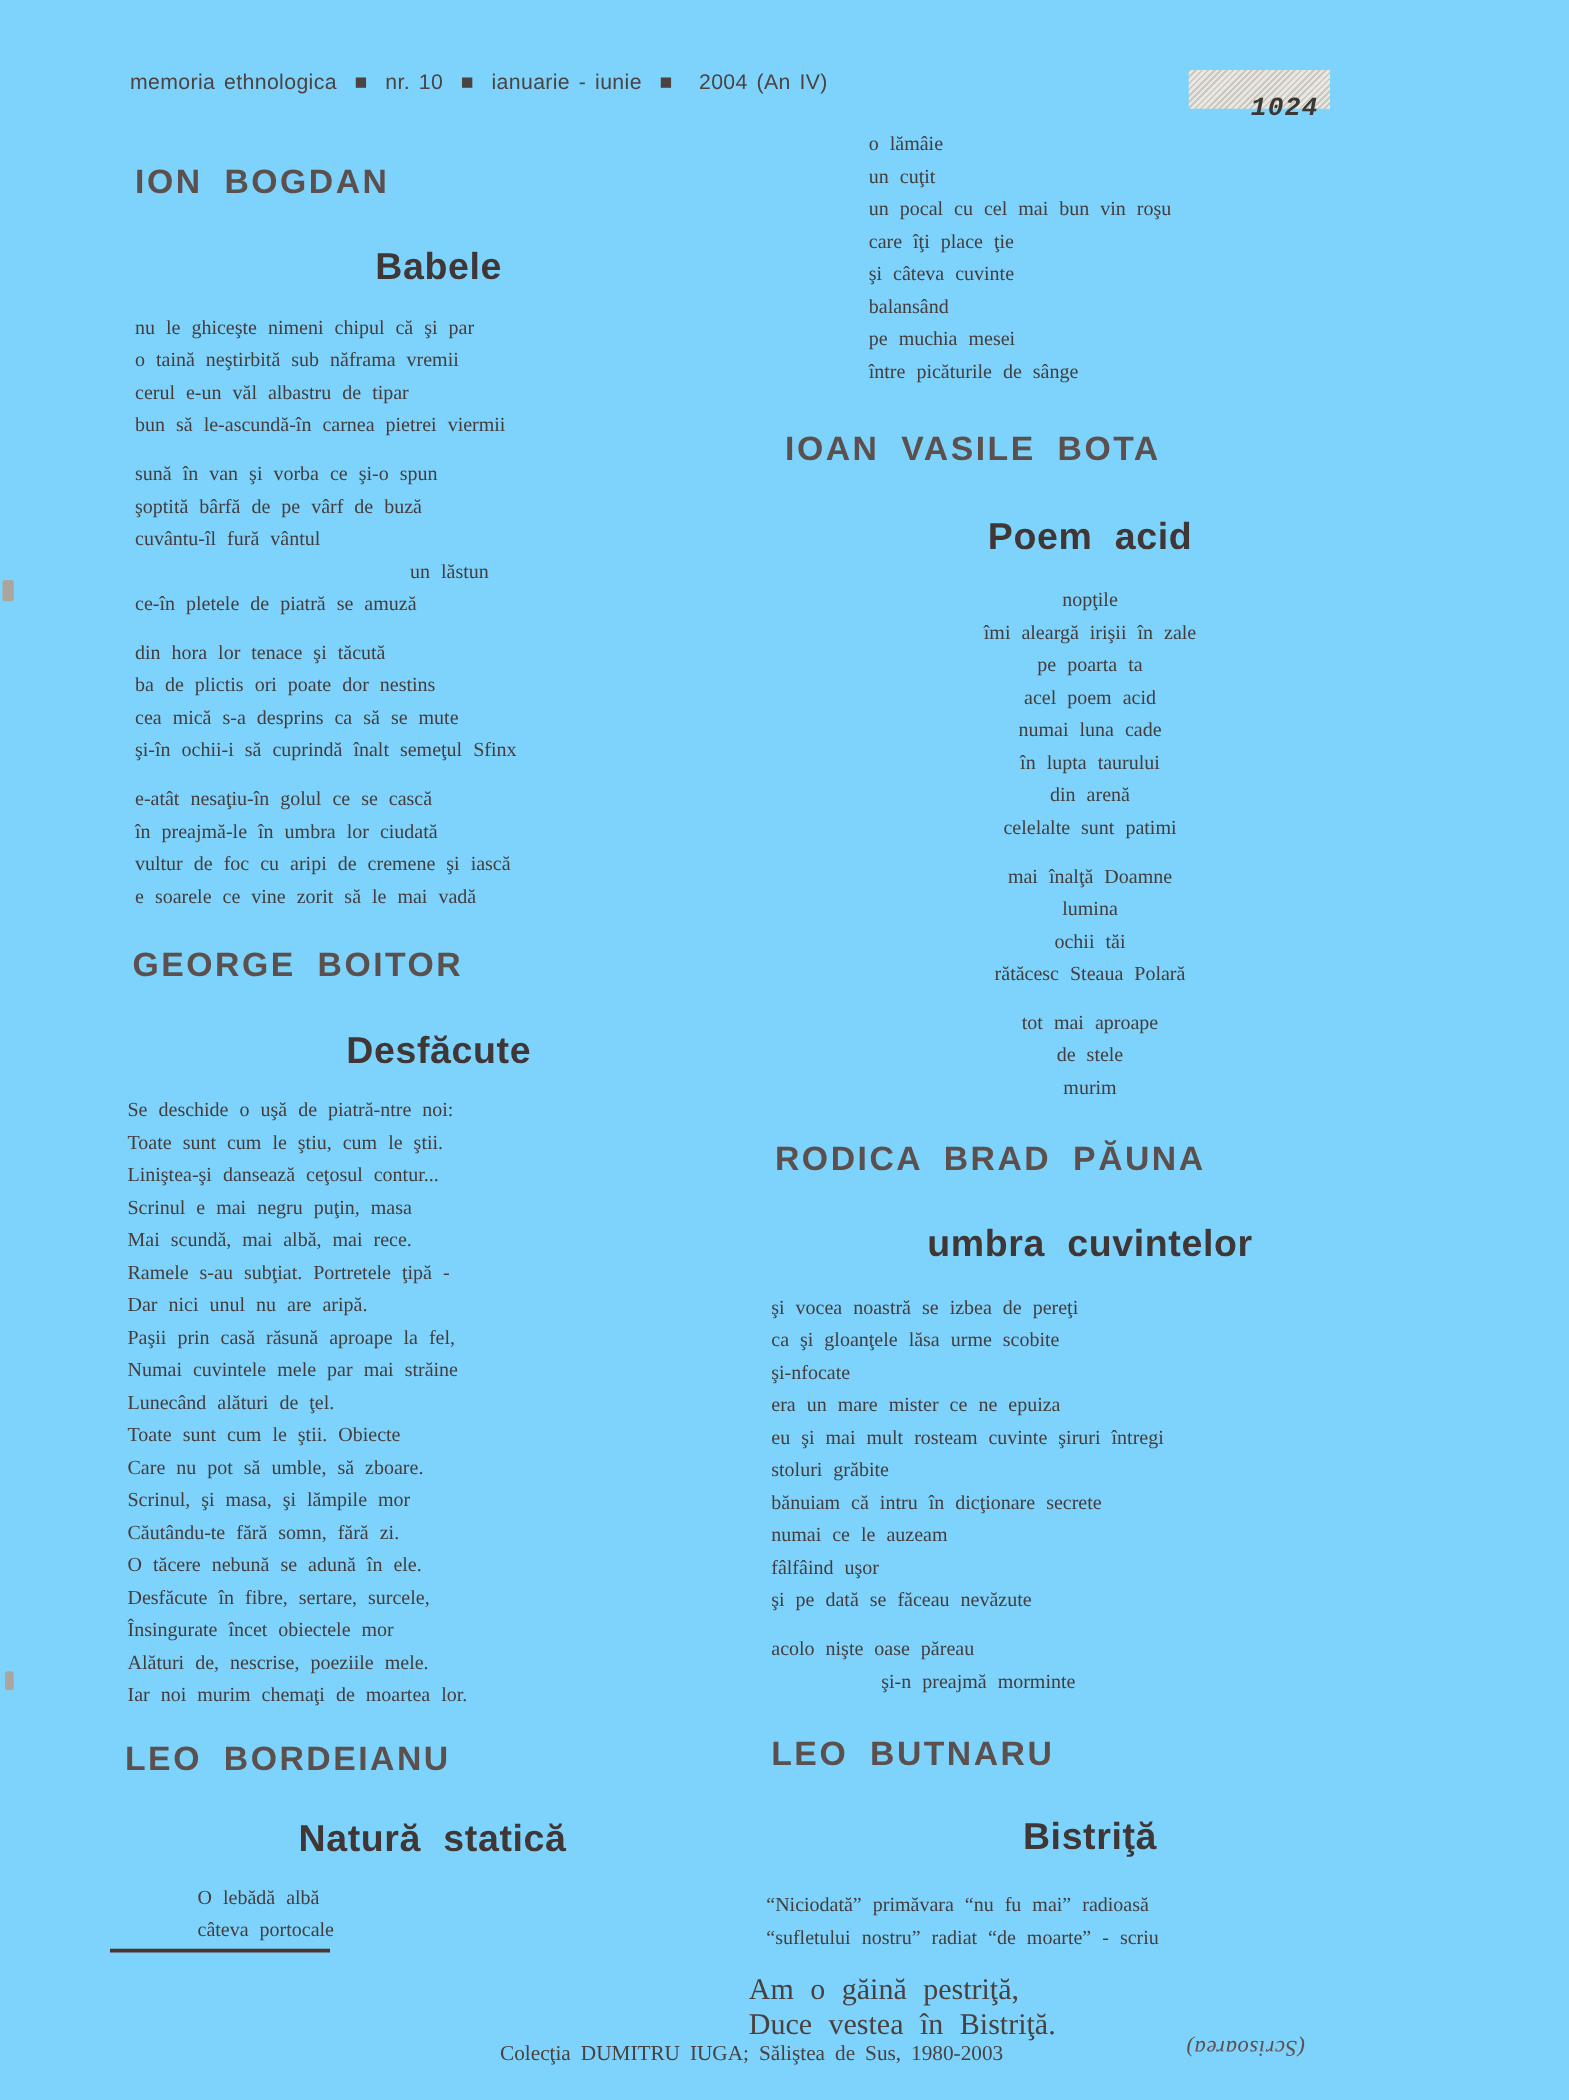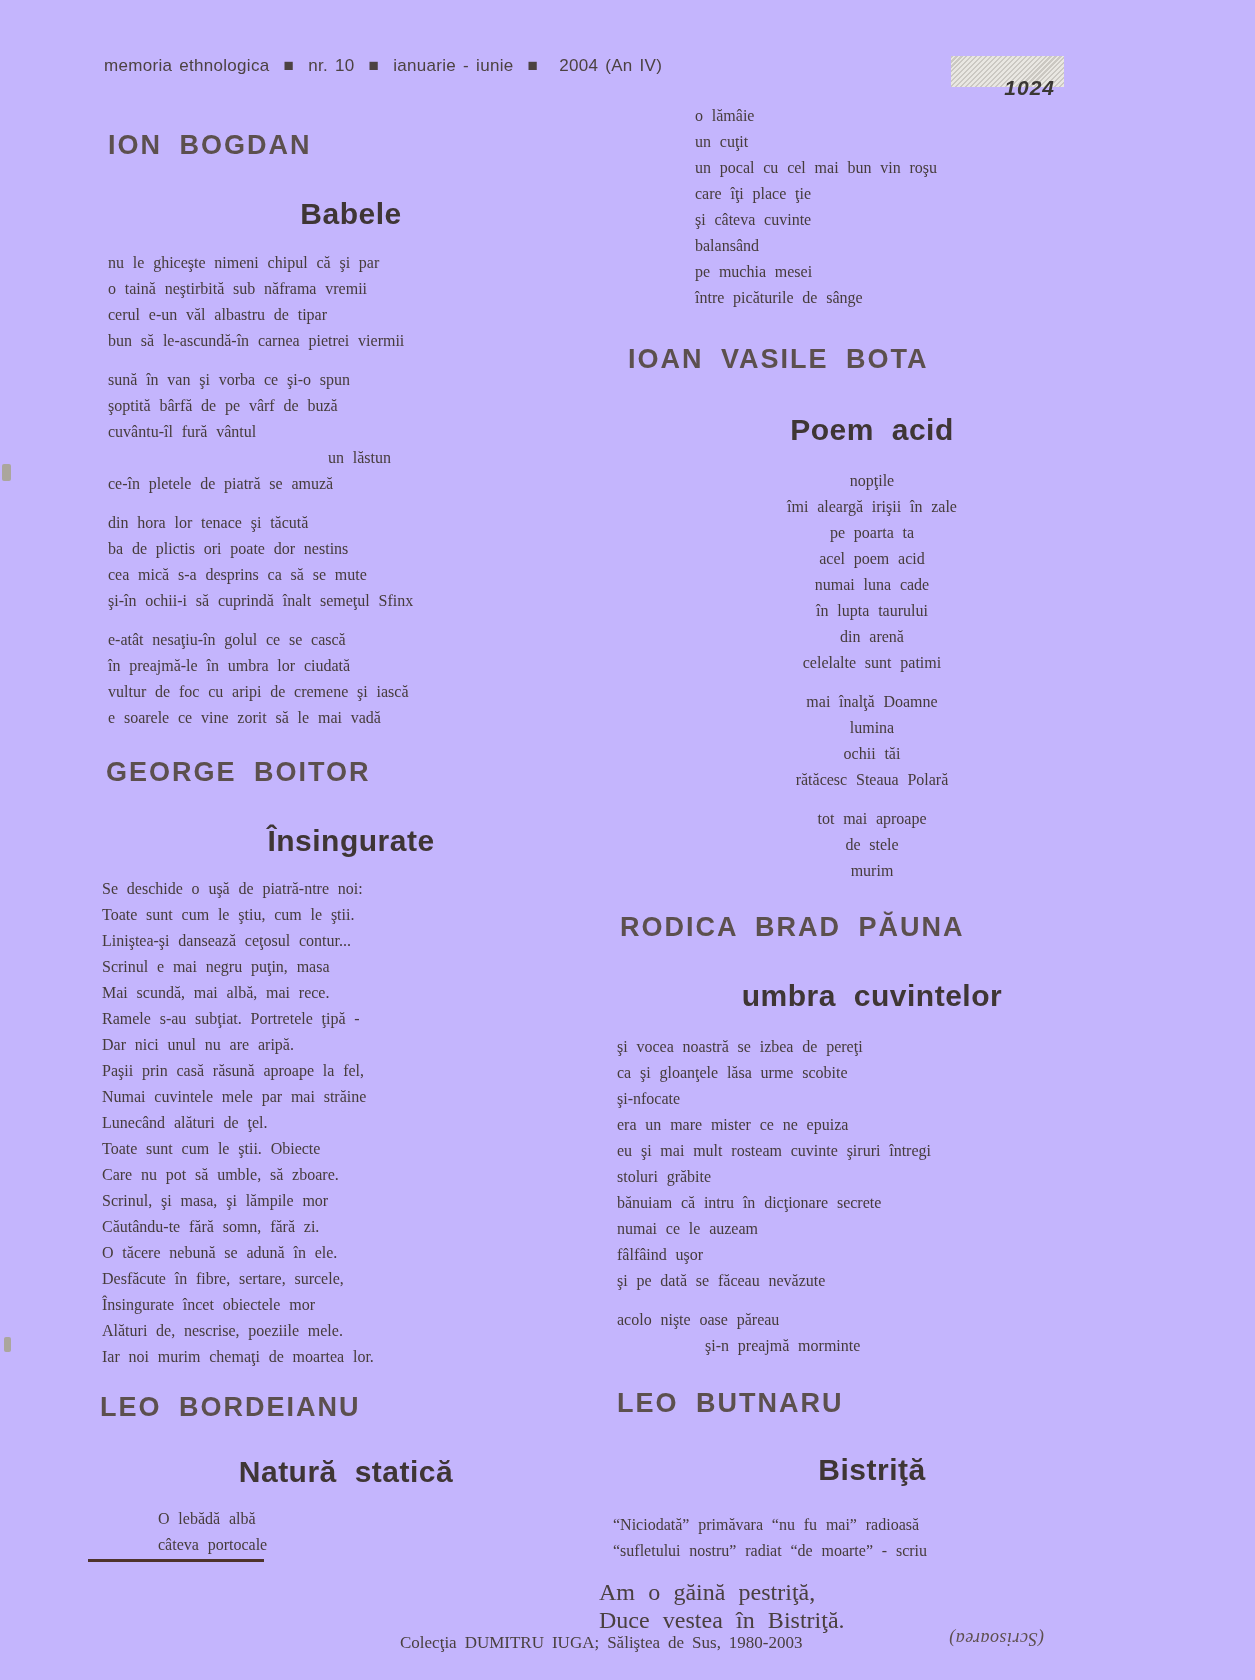--- a/index.html
+++ b/index.html
@@ -1,33 +1,33 @@
 <!DOCTYPE html>
 <html><head>
 <meta charset="utf-8">
 <style>
   html,body{margin:0;padding:0;background:#d8d6d2;}
   .page{
     position:relative;width:1255px;height:1680px;margin:0 auto;
-    background:#c4b5fd;overflow:hidden;
+    background:#7dd3fc;overflow:hidden;
     font-family:"Liberation Serif",serif;color:#463c3b;
   }
   .abs{position:absolute;}
   .journal{
     font-family:"Liberation Sans",sans-serif;font-size:17px;color:#4c4241;
     white-space:pre-wrap;letter-spacing:.3px;word-spacing:2px;
   }
   .badge{
     width:113px;height:31px;
     background:repeating-linear-gradient(135deg,#cbc8c2 0,#cbc8c2 1.5px,#e9e7e2 1.5px,#e9e7e2 3.5px);
     display:flex;align-items:center;justify-content:flex-end;
     padding-right:9px;box-sizing:border-box;
   }
   .badge span{
-    font-family:Liberation Sans, sans-serif;font-style:italic;font-weight:bold;
+    font-family:Liberation Mono, monospace;font-style:italic;font-weight:bold;
     font-size:21px;color:#3a3734;letter-spacing:1px;margin-top:32px;
   }
   .author{
     font-family:"Liberation Sans",sans-serif;font-size:27px;font-weight:700;
     color:#5c504e;letter-spacing:2px;word-spacing:8px;white-space:pre-wrap;
   }
   .ptitle{
     font-family:"Liberation Sans",sans-serif;font-size:30px;font-weight:bold;
     color:#3f3635;text-align:center;letter-spacing:.5px;word-spacing:9px;
   }
@@ -76,21 +76,21 @@
 ba de plictis ori poate dor nestins
 cea mică s-a desprins ca să se mute
 şi-în ochii-i să cuprindă înalt semeţul Sfinx</div>
     <div class="stanza">e-atât nesaţiu-în golul ce se cască
 în preajmă-le în umbra lor ciudată
 vultur de foc cu aripi de cremene şi iască
 e soarele ce vine zorit să le mai vadă</div>
   </div>
 
   <div class="author abs" style="left:106px;top:757px">GEORGE BOITOR</div>
-  <div class="ptitle abs" style="left:106px;top:824px;width:490px">Însingurate</div>
+  <div class="ptitle abs" style="left:106px;top:824px;width:490px">Desfăcute</div>
   <div class="poem abs" style="left:102px;top:876px;width:480px">
     <div class="stanza">Se deschide o uşă de piatră-ntre noi:
 Toate sunt cum le ştiu, cum le ştii.
 Liniştea-şi dansează ceţosul contur...
 Scrinul e mai negru puţin, masa
 Mai scundă, mai albă, mai rece.
 Ramele s-au subţiat. Portretele ţipă -
 Dar nici unul nu are aripă.
 Paşii prin casă răsună aproape la fel,
 Numai cuvintele mele par mai străine

